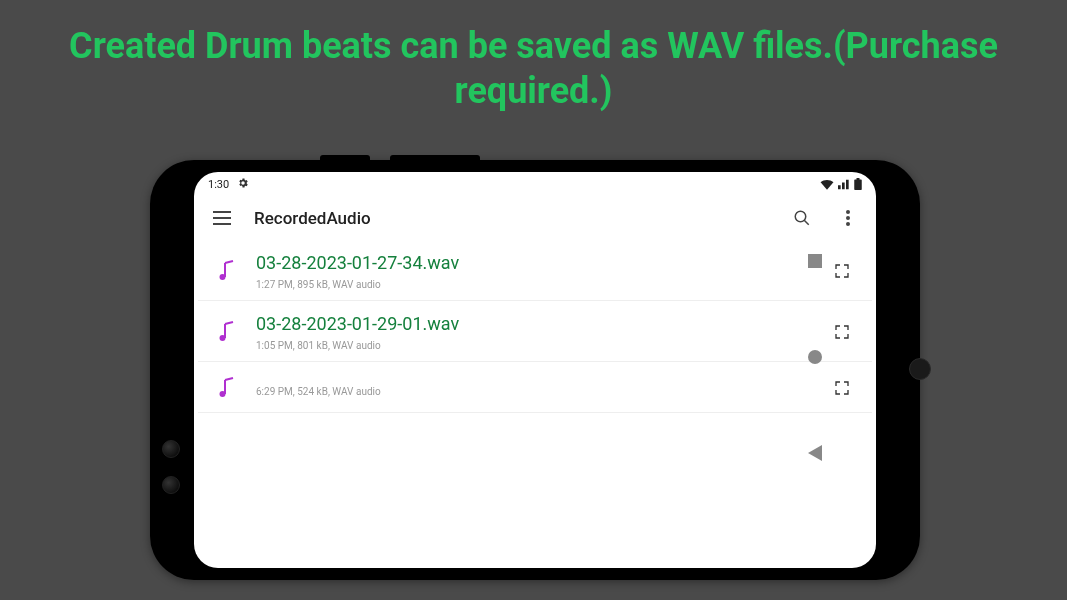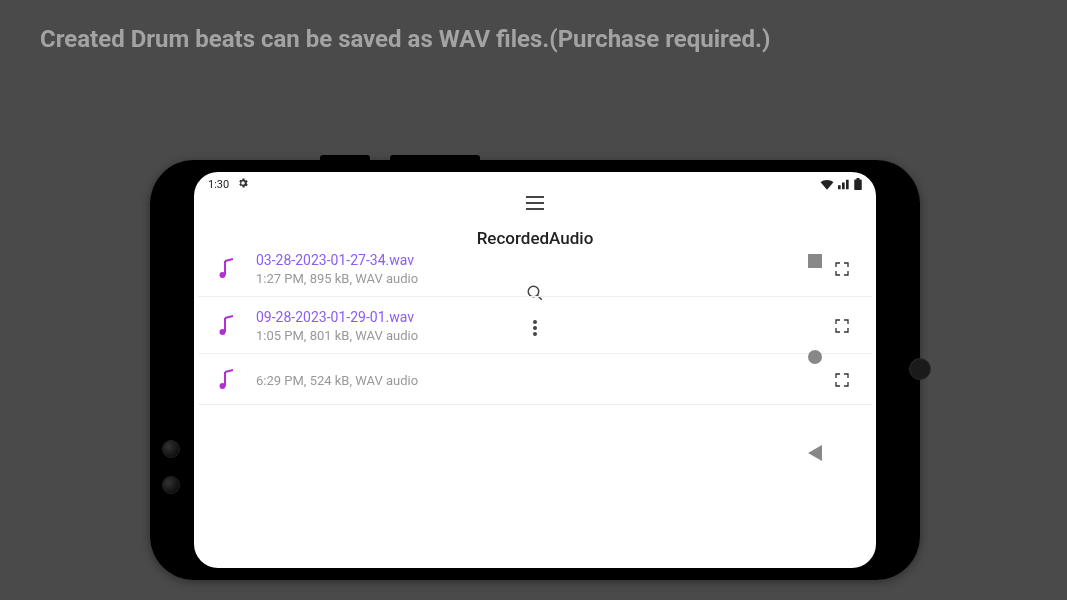--- a/index.html
+++ b/index.html
@@ -5,22 +5,23 @@
   * { box-sizing: border-box; margin: 0; padding: 0; }
   body {
     width: 1067px;
     height: 600px;
     background: #4a4a4a;
     font-family: -apple-system, Roboto, Arial, sans-serif;
     overflow: hidden;
     position: relative;
   }
   .caption {
-    color: #a3a3a3;
-    font-size: 24px;
+    text-align: center;
+    color: #22c55e;
+    font-size: 36px;
     font-weight: 700;
     padding: 24px 40px 10px 40px;
     line-height: 1.25;
   }
   .phone-wrap {
     position: absolute;
     top: 160px;
     left: 150px;
     width: 770px;
     height: 420px;
@@ -91,21 +92,20 @@
   .status-left { display: flex; align-items: center; gap: 8px; justify-content: space-between; }
   .status-right { margin-left: auto; display: flex; align-items: center; gap: 4px; }
   .gear-icon-svg { width: 12px; height: 12px; }
   .wifi-svg, .batt-svg, .cell-svg { display: block; }
   .app-bar {
     height: 44px;
     display: flex;
     align-items: center;
     padding: 0 14px;
     gap: 18px;
-    flex-direction: column;
   }
   .app-title {
     font-size: 17px;
     color: #222;
     font-weight: 500;
   }
   .app-bar-spacer { flex: 1; }
   .icon-btn {
     width: 28px;
     height: 28px;
@@ -130,27 +130,28 @@
   .note-icon {
     width: 22px;
     height: 28px;
     flex-shrink: 0;
     display: flex;
     align-items: center;
     justify-content: center;
   }
   .file-texts { flex: 1; min-width: 0; }
   .file-name {
-    font-size: 14px;
-    color: #8b5cf6;
+    font-size: 18px;
+    color: #15803d;
     margin-bottom: 3px;
   }
   .file-meta {
-    font-size: 13px;
+    font-size: 10px;
     color: #999;
+    margin-top: 6px;
   }
   .fullscreen-btn {
     width: 24px;
     height: 24px;
     display: flex;
     align-items: center;
     justify-content: center;
     cursor: pointer;
   }
   .side-controls {
@@ -274,21 +275,21 @@
 
         <div class="file-row">
           <div class="note-icon">
             <svg width="16" height="22" viewBox="0 0 16 22" fill="none">
                 <path d="M6 3 L14 1" stroke="#b030d0" stroke-width="2"></path>
                 <line x1="6" y1="3" x2="6" y2="17" stroke="#b030d0" stroke-width="2"></line>
                 <circle cx="3.5" cy="17" r="3" fill="#b030d0"></circle>
               </svg>
           </div>
           <div class="file-texts">
-            <div class="file-name">09-28-2023-01-29-01.wav</div>
+            <div class="file-name">03-28-2023-01-29-01.wav</div>
             <div class="file-meta">1:05 PM, 801 kB, WAV audio</div>
           </div>
           <div class="fullscreen-btn">
             <svg width="16" height="16" viewBox="0 0 24 24" fill="none" stroke="#333" stroke-width="2">
                 <path d="M3 9V3h6M21 9V3h-6M3 15v6h6M21 15v6h-6"></path>
               </svg>
           </div>
         </div>
 
         <div class="file-row">

